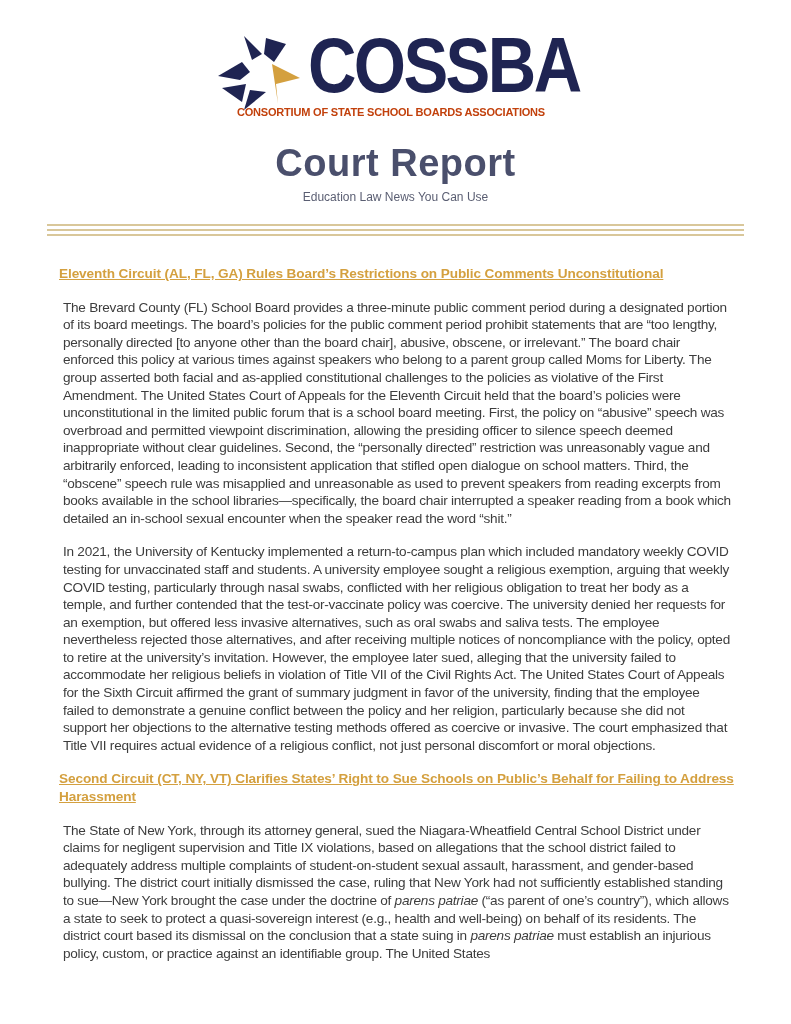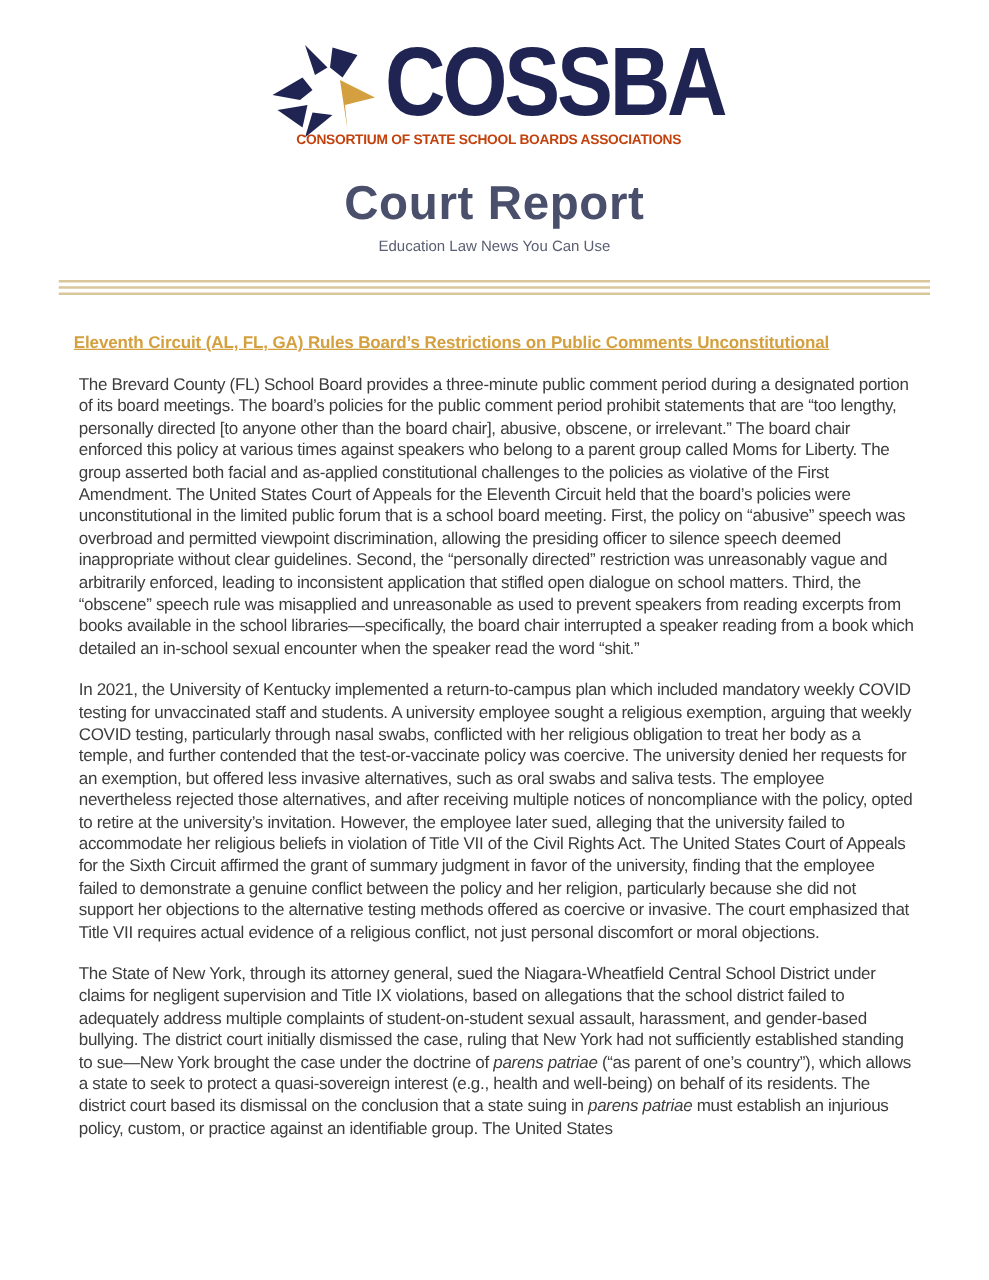--- a/index.html
+++ b/index.html
@@ -54,15 +54,16 @@
 
 <div class="content">
   <div class="article">
     <h2>Eleventh Circuit (AL, FL, GA) Rules Board’s Restrictions on Public Comments Unconstitutional</h2>
     <p><span>The Brevard County (FL) School Board provides a three-minute public comment period during a designated portion of its board meetings. The board’s policies for the public comment period prohibit statements that are “too lengthy, personally directed [to anyone other than the board chair], abusive, obscene, or irrelevant.” The board chair enforced this policy at various times against speakers who belong to a parent group called Moms for Liberty. The group asserted both facial and as-applied constitutional challenges to the policies as violative of the First Amendment. The United States Court of Appeals for the Eleventh Circuit held that the board’s policies were unconstitutional in the limited public forum that is a school board meeting. First, the policy on “abusive” speech was overbroad and permitted viewpoint discrimination, allowing the presiding officer to silence speech deemed inappropriate without clear guidelines. Second, the “personally directed” restriction was unreasonably vague and arbitrarily enforced, leading to inconsistent application that stifled open dialogue on school matters. Third, the “obscene” speech rule was misapplied and unreasonable as used to prevent speakers from reading excerpts from books available in the school libraries—specifically, the board chair interrupted a speaker reading from a book which detailed an in-school sexual encounter when the speaker read the word “shit.”</span></p>
   </div>
   <div class="article">
     <p><span>In 2021, the University of Kentucky implemented a return-to-campus plan which included mandatory weekly COVID testing for unvaccinated staff and students. A university employee sought a religious exemption, arguing that weekly COVID testing, particularly through nasal swabs, conflicted with her religious obligation to treat her body as a temple, and further contended that the test-or-vaccinate policy was coercive. The university denied her requests for an exemption, but offered less invasive alternatives, such as oral swabs and saliva tests. The employee nevertheless rejected those alternatives, and after receiving multiple notices of noncompliance with the policy, opted to retire at the university’s invitation. However, the employee later sued, alleging that the university failed to accommodate her religious beliefs in violation of Title VII of the Civil Rights Act. The United States Court of Appeals for the Sixth Circuit affirmed the grant of summary judgment in favor of the university, finding that the employee failed to demonstrate a genuine conflict between the policy and her religion, particularly because she did not support her objections to the alternative testing methods offered as coercive or invasive. The court emphasized that Title VII requires actual evidence of a religious conflict, not just personal discomfort or moral objections.</span></p>
   </div>
   <div class="article">
+    <h2>Second Circuit (CT, NY, VT) Clarifies States’ Right to Sue Schools on Public’s Behalf for Failing to Address Harassment</h2>
     <p><span>The State of New York, through its attorney general, sued the Niagara-Wheatfield Central School District under claims for negligent supervision and Title IX violations, based on allegations that the school district failed to adequately address multiple complaints of student-on-student sexual assault, harassment, and gender-based bullying. The district court initially dismissed the case, ruling that New York had not sufficiently established standing to sue—New York brought the case under the doctrine of </span><i>parens patriae</i><span> (“as parent of one’s country”), which allows a state to seek to protect a quasi-sovereign interest (e.g., health and well-being) on behalf of its residents. The district court based its dismissal on the conclusion that a state suing in </span><i>parens patriae</i><span> must establish an injurious policy, custom, or practice against an identifiable group. The United States</span></p>
   </div>
 </div>
 
 </body></html>

